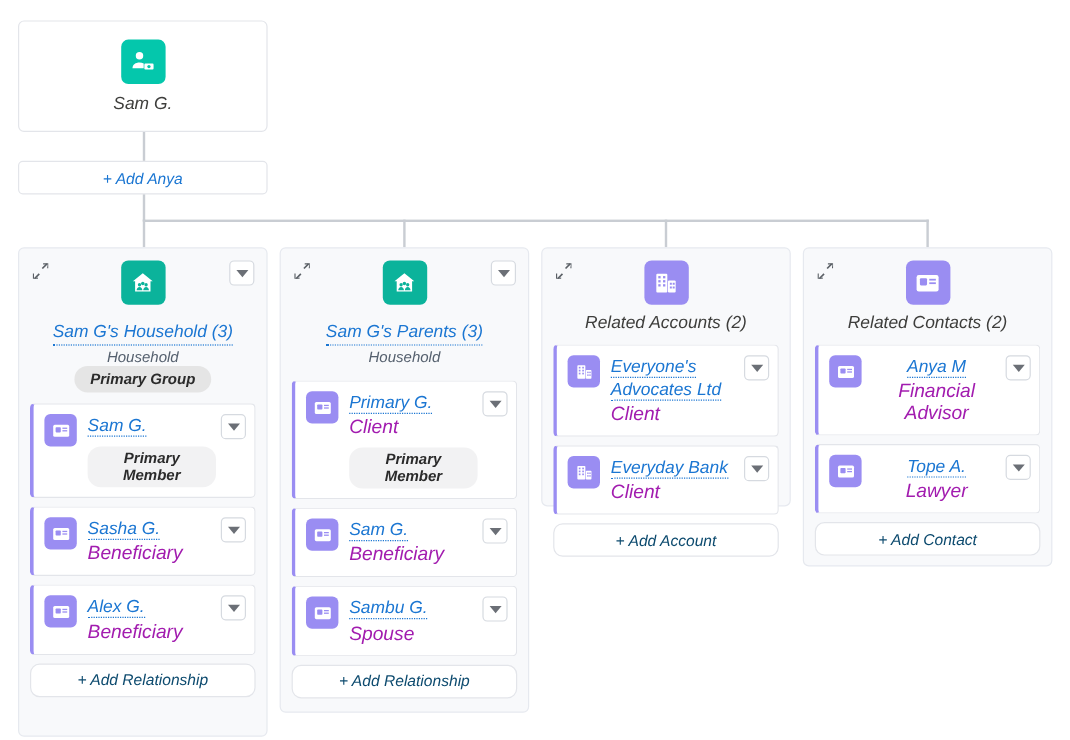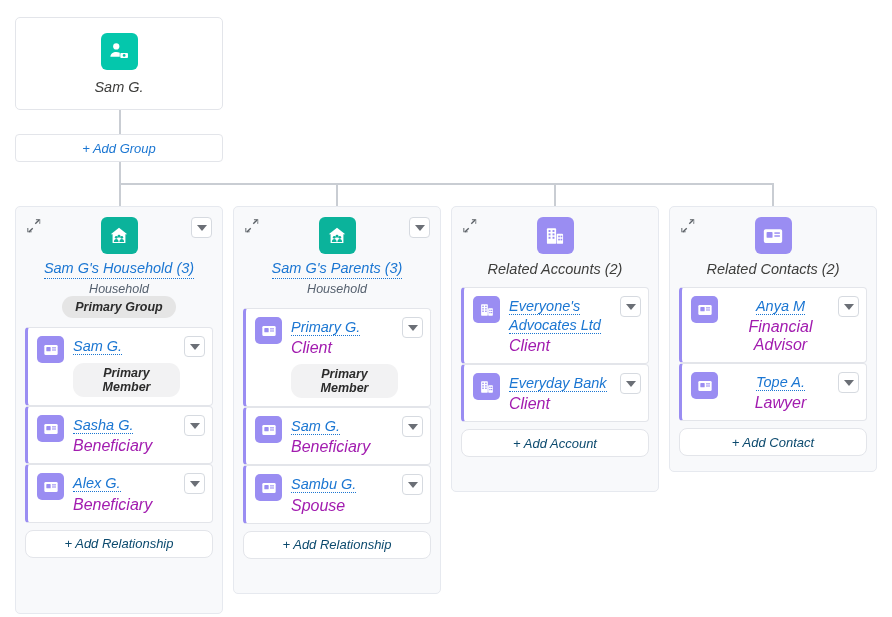--- a/index.html
+++ b/index.html
@@ -95,21 +95,21 @@
   .head-caret { position: absolute; right: 10px; top: 10px; }
 
   .link {
     color: #1b76d2;
     font-size: 14.5px;
     text-decoration: none;
     border-bottom: 1px dotted #1b76d2;
     cursor: pointer;
     line-height: 1.32;
   }
-  .card-title { display: inline-block; margin-top: 5px; }
+  .card-title { display: inline-block; margin-top: 14px; }
   .plain-title {
     display: inline-block; margin-top: 7px;
     font-size: 14.5px; color: #3e3e3c;
   }
   .subtitle {
     font-size: 12.5px; color: #55606e;
     margin-top: 3px;
   }
   .badge {
     display: inline-block;
@@ -123,20 +123,21 @@
 
   
   .rows { padding: 9px 9px 9px 9px; }
   .row {
     position: relative;
     background: #ffffff;
     border: 1px solid #e3e5ea;
     border-left: 3px solid #9a8df2;
     border-radius: 4px;
     padding: 8px 32px 8px 9px;
+    margin-bottom: 7px;
     display: flex; align-items: flex-start; gap: 9px;
   }
   .row:last-child { margin-bottom: 0; }
   .row-body { flex: 1 1 auto; min-width: 0; padding-top: 1px; }
   .row-name { font-size: 13.5px; }
   .row-role { font-size: 16px; color: #a21caf; margin-top: 2px; }
   .row-badge {
     display: inline-block;
     background: #f2f2f3;
     border-radius: 11px;
@@ -169,21 +170,21 @@
       <svg width="22" height="22" viewBox="0 0 24 24" fill="#ffffff">
         <circle cx="9" cy="7" r="3.4"></circle>
         <path d="M2.6 18.4c0-3.4 2.9-5.3 6.4-5.3 1.4 0 2.7.3 3.8.9v4.4H2.6z"></path>
         <rect x="13.4" y="14.2" width="8.4" height="5.4" rx="1"></rect>
         <circle cx="17.6" cy="16.9" r="1.5" fill="#04c7ac"></circle>
       </svg>
     </span>
     <div class="root-label">Sam G.</div>
   </div>
 
-  <div class="add-group">+ Add Group</div>
+  <div class="add-group">+ Add Anya</div>
 
   <div class="conn" style="left:119px; top:110px; width:2px; height:24px;"></div>
   <div class="conn" style="left:119px; top:162px; width:2px; height:22px;"></div>
   <div class="conn" style="left:119px; top:183px; width:655px; height:2px;"></div>
   <div class="conn" style="left:119px; top:183px; width:2px; height:23px;"></div>
   <div class="conn" style="left:336px; top:183px; width:2px; height:23px;"></div>
   <div class="conn" style="left:554px; top:183px; width:2px; height:23px;"></div>
   <div class="conn" style="left:772px; top:183px; width:2px; height:23px;"></div>
 
   <div class="panel" style="left:15px; top:206px; width:208px; height:408px;">
@@ -351,21 +352,21 @@
         </div>
         <div class="caret-btn">
             <span class="tri"></span>
           </div>
       </div>
 
       <div class="add-btn">+ Add Relationship</div>
     </div>
   </div>
 
-  <div class="panel" style="left:451px; top:206px; width:208px; height:286px;">
+  <div class="panel" style="left:451px; top:206px; width:208px; height:216px;">
     <div class="card-head">
       <div class="collapse-btn">
         <svg width="14" height="14" viewBox="0 0 16 16" fill="#5b6066">
           <path d="M14.4 1.6 10 6l-1.1-1.1 4.4-4.4z"></path>
             <path d="M14.9 1.1H10.6V0h4.9v4.9h-1.1z" transform="translate(-0.4,0.4)"></path>
           <path d="M1.6 14.4 6 10l1.1 1.1-4.4 4.4z"></path>
             <path d="M1.1 14.9V10.6H0v4.9h4.9v-1.1z" transform="translate(0.4,-0.4)"></path>
         </svg>
       </div>
       <span class="tile tile-lg tile-purple">

